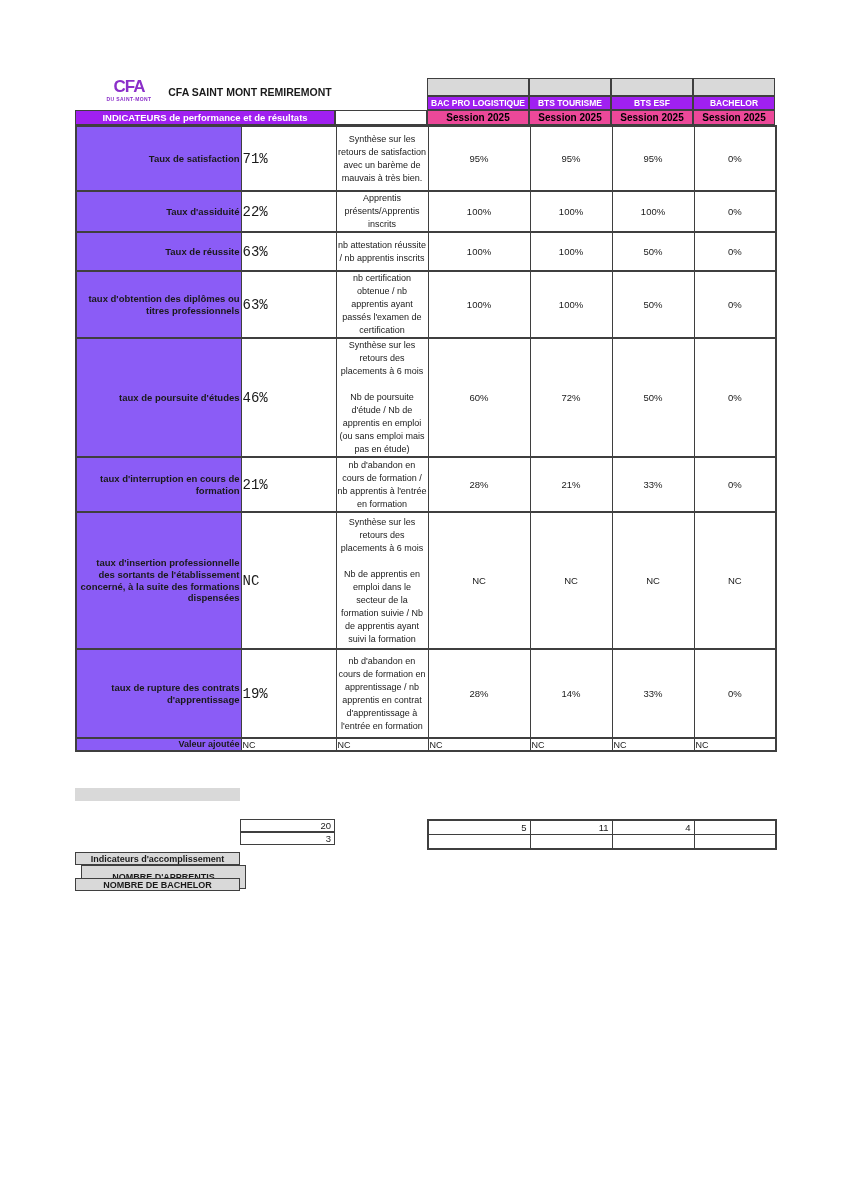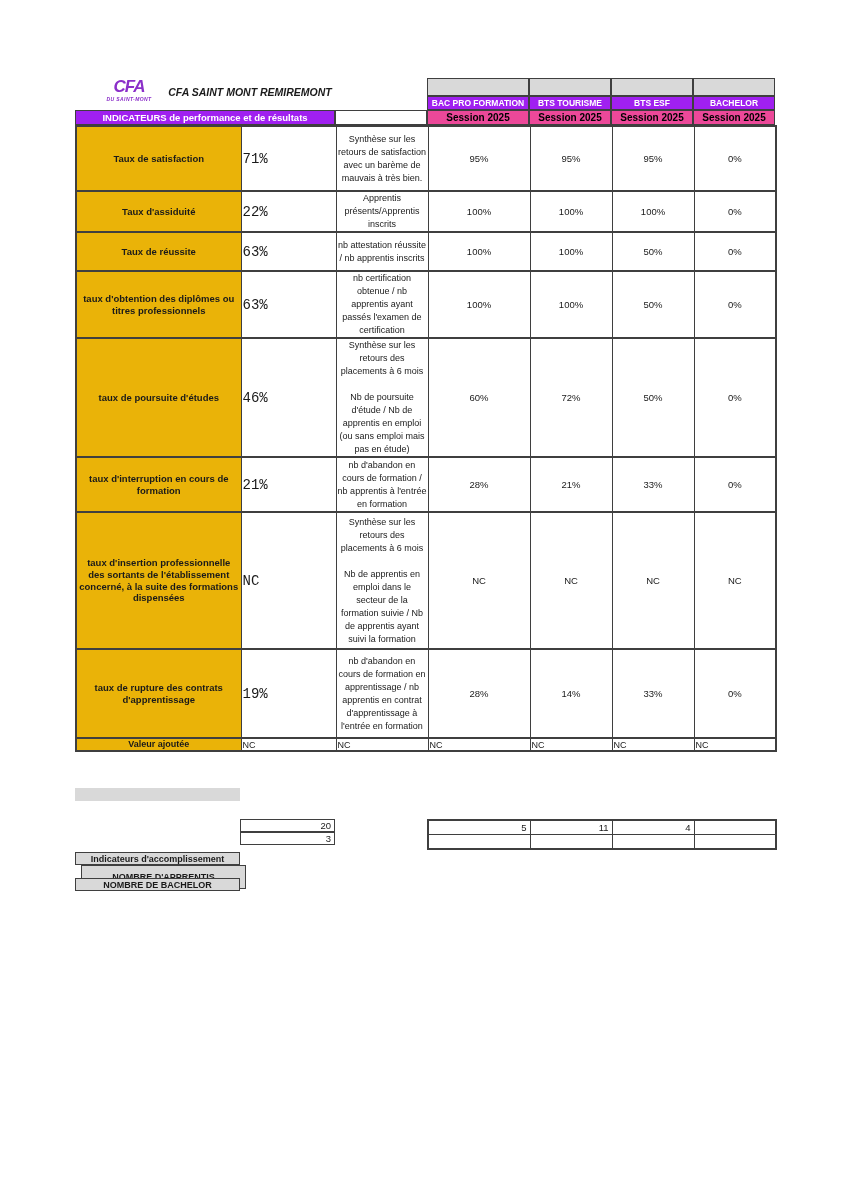--- a/index.html
+++ b/index.html
@@ -1,18 +1,18 @@
 <!DOCTYPE html>
 <html><head>
 <meta charset="utf-8">
 <style>
   html,body{margin:0;padding:0;background:#ffffff;}
   #page{position:relative;width:849px;height:1200px;background:#ffffff;overflow:hidden;
         font-family:"Liberation Sans", sans-serif;color:#1a1a1a;}
-  .abs{position:absolute;box-sizing:border-box;font-style:italic;}
+  .abs{position:absolute;box-sizing:border-box;}
 
   
   #logo{left:104px;top:78px;width:50px;text-align:center;}
   #logo .mark{font-size:17px;font-weight:900;color:#8b2fc9;letter-spacing:-1px;line-height:17px;}
   #logo .sub{font-size:5px;font-weight:700;color:#8b2fc9;letter-spacing:.4px;margin-top:1px;}
 
   
   #doc-title{left:130px;top:86px;width:240px;text-align:center;
              font-size:10.5px;font-weight:700;}
 
@@ -23,21 +23,21 @@
   .prog{background:#a020f0;color:#ffffff;font-size:8.5px;font-weight:700;white-space:nowrap;}
   .sess-h{background:#ec4899;color:#000000;font-size:10px;font-weight:700;}
   #indics-band{background:#a020f0;color:#ffffff;font-size:9.5px;font-weight:700;}
   #desc-header-empty{background:#ffffff;}
 
   
   #main-table{position:absolute;left:75px;top:125px;border-collapse:collapse;table-layout:fixed;width:700px;}
   #main-table td{border:1px solid #3f3f3f;border-top-width:2px;border-bottom-width:2px;
                  overflow:hidden;padding:0 1px;}
   #main-table{border:2px solid #3f3f3f;}
-  td.ind{background:#eab308;font-size:9.5px;font-weight:700;text-align:center;line-height:1.25;}
+  td.ind{background:#8b5cf6;font-size:9.5px;font-weight:700;text-align:right;line-height:1.25;}
   td.val{font-size:14px;font-family:Liberation Mono, monospace;}
   td.desc{font-size:9px;text-align:center;line-height:13px;white-space:pre-line;}
   td.sess{font-size:9.5px;text-align:center;}
   td.nc-left{font-size:9px;text-align:left;padding-left:2px;}
   tr.h0{height:65px;} tr.h1{height:37px;} tr.h2{height:39px;} tr.h3{height:67px;}
   tr.h4{height:115px;} tr.h5{height:55px;} tr.h6{height:137px;} tr.h7{height:46px;}
   tr.h8{height:89px;} tr.hva{height:13px;}
   tr.hva td{border-top-width:2px;border-bottom-width:2px;}
   tr.hva td.ind{font-size:9px;}
 
@@ -66,21 +66,21 @@
     <div class="sub">DU SAINT-MONT</div>
   </div>
 
   <div class="abs" id="doc-title">CFA SAINT MONT REMIREMONT</div>
 
   <div class="hcell gray-empty" style="left:427px;top:78px;width:102px;height:18px;"></div>
   <div class="hcell gray-empty" style="left:529px;top:78px;width:82px;height:18px;"></div>
   <div class="hcell gray-empty" style="left:611px;top:78px;width:82px;height:18px;"></div>
   <div class="hcell gray-empty" style="left:693px;top:78px;width:82px;height:18px;"></div>
 
-  <div class="hcell prog" style="left:427px;top:96px;width:102px;height:14px;">BAC PRO FORMATION</div>
+  <div class="hcell prog" style="left:427px;top:96px;width:102px;height:14px;">BAC PRO LOGISTIQUE</div>
   <div class="hcell prog" style="left:529px;top:96px;width:82px;height:14px;">BTS TOURISME</div>
   <div class="hcell prog" style="left:611px;top:96px;width:82px;height:14px;">BTS ESF</div>
   <div class="hcell prog" style="left:693px;top:96px;width:82px;height:14px;">BACHELOR</div>
 
   <div class="hcell" id="indics-band" style="left:75px;top:110px;width:260px;height:15px;">INDICATEURS de performance et de résultats</div>
   <div class="hcell" id="desc-header-empty" style="left:335px;top:110px;width:92px;height:15px;"></div>
   <div class="hcell sess-h" style="left:427px;top:110px;width:102px;height:15px;">Session 2025</div>
   <div class="hcell sess-h" style="left:529px;top:110px;width:82px;height:15px;">Session 2025</div>
   <div class="hcell sess-h" style="left:611px;top:110px;width:82px;height:15px;">Session 2025</div>
   <div class="hcell sess-h" style="left:693px;top:110px;width:82px;height:15px;">Session 2025</div>

